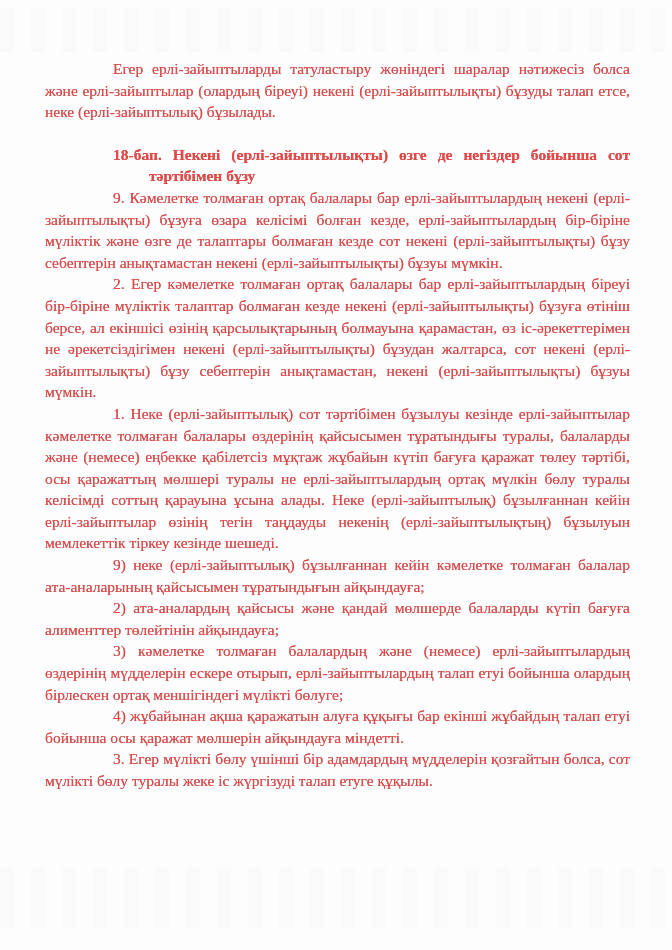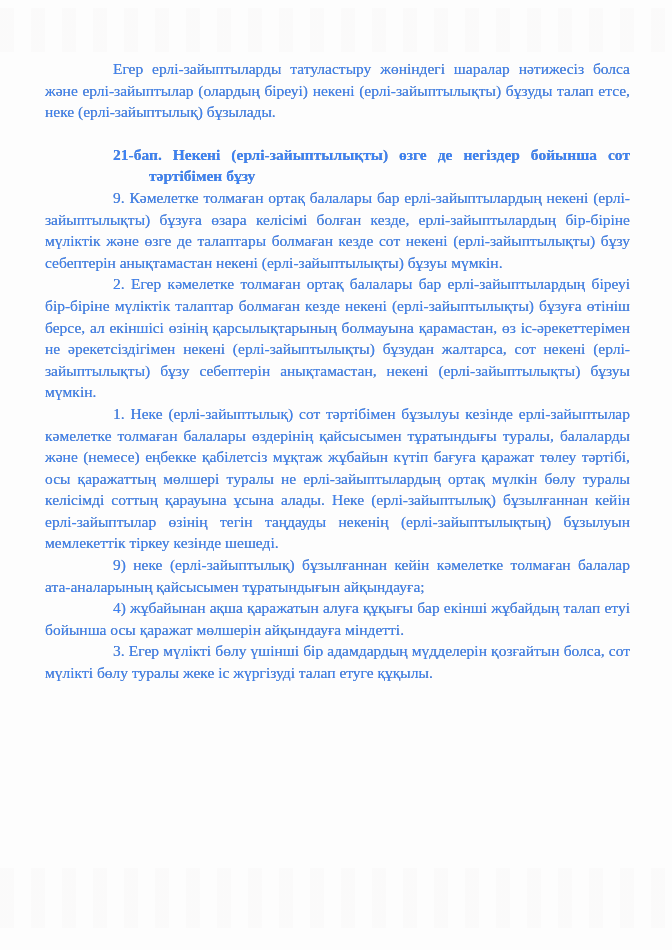--- a/index.html
+++ b/index.html
@@ -12,21 +12,21 @@
     width: 672px;
     height: 950px;
     margin: 0;
     background: #fdfdfd;
     box-sizing: border-box;
     padding: 58px 42px 32px 45px;
     overflow: hidden;
     font-family: "Liberation Serif", "DejaVu Serif", serif;
     font-size: 15.5px;
     line-height: 21.6px;
-    color: #3b82f6;
+    color: #ef4444;
     text-align: justify;
     text-shadow: 0 0 0.4px rgba(33,33,33,0.55);
   }
   .para {
     margin: 0;
     text-indent: 68px;
   }
   .heading {
     margin: 21px 0 0 0;
     font-weight: bold;
@@ -50,24 +50,26 @@
 </style>
 </head>
 <body>
 
 <div class="page">
 
   <div class="noise noise-top"></div>
 
   <p class="para">Егер ерлі-зайыптыларды татуластыру жөніндегі шаралар нәтижесіз болса және ерлі-зайыптылар (олардың біреуі) некені (ерлі-зайыптылықты) бұзуды талап етсе, неке (ерлі-зайыптылық) бұзылады.</p>
 
-  <p class="heading">21-бап. Некені (ерлі-зайыптылықты) өзге де негіздер бойынша сот тәртібімен бұзу</p>
+  <p class="heading">18-бап. Некені (ерлі-зайыптылықты) өзге де негіздер бойынша сот тәртібімен бұзу</p>
   <p class="para">9. Кәмелетке толмаған ортақ балалары бар ерлі-зайыптылардың некені (ерлі-зайыптылықты) бұзуға өзара келісімі болған кезде, ерлі-зайыптылардың бір-біріне мүліктік және өзге де талаптары болмаған кезде сот некені (ерлі-зайыптылықты) бұзу себептерін анықтамастан некені (ерлі-зайыптылықты) бұзуы мүмкін.</p>
   <p class="para">2. Егер кәмелетке толмаған ортақ балалары бар ерлі-зайыптылардың біреуі бір-біріне мүліктік талаптар болмаған кезде некені (ерлі-зайыптылықты) бұзуға өтініш берсе, ал екіншісі өзінің қарсылықтарының болмауына қарамастан, өз іс-әрекеттерімен не әрекетсіздігімен некені (ерлі-зайыптылықты) бұзудан жалтарса, сот некені (ерлі-зайыптылықты) бұзу себептерін анықтамастан, некені (ерлі-зайыптылықты) бұзуы мүмкін.</p>
 
   <p class="para">1. Неке (ерлі-зайыптылық) сот тәртібімен бұзылуы кезінде ерлі-зайыптылар кәмелетке толмаған балалары өздерінің қайсысымен тұратындығы туралы, балаларды және (немесе) еңбекке қабілетсіз мұқтаж жұбайын күтіп бағуға қаражат төлеу тәртібі, осы қаражаттың мөлшері туралы не ерлі-зайыптылардың ортақ мүлкін бөлу туралы келісімді соттың қарауына ұсына алады. Неке (ерлі-зайыптылық) бұзылғаннан кейін ерлі-зайыптылар өзінің тегін таңдауды некенің (ерлі-зайыптылықтың) бұзылуын мемлекеттік тіркеу кезінде шешеді.</p>
   <p class="para">9) неке (ерлі-зайыптылық) бұзылғаннан кейін кәмелетке толмаған балалар ата-аналарының қайсысымен тұратындығын айқындауға;</p>
+  <p class="para">2) ата-аналардың қайсысы және қандай мөлшерде балаларды күтіп бағуға алименттер төлейтінін айқындауға;</p>
+  <p class="para">3) кәмелетке толмаған балалардың және (немесе) ерлі-зайыптылардың өздерінің мүдделерін ескере отырып, ерлі-зайыптылардың талап етуі бойынша олардың бірлескен ортақ меншігіндегі мүлікті бөлуге;</p>
   <p class="para">4) жұбайынан ақша қаражатын алуға құқығы бар екінші жұбайдың талап етуі бойынша осы қаражат мөлшерін айқындауға міндетті.</p>
   <p class="para">3. Егер мүлікті бөлу үшінші бір адамдардың мүдделерін қозғайтын болса, сот мүлікті бөлу туралы жеке іс жүргізуді талап етуге құқылы.</p>
 
   <div class="noise noise-bottom"></div>
 
 </div>
 
 </body></html>

